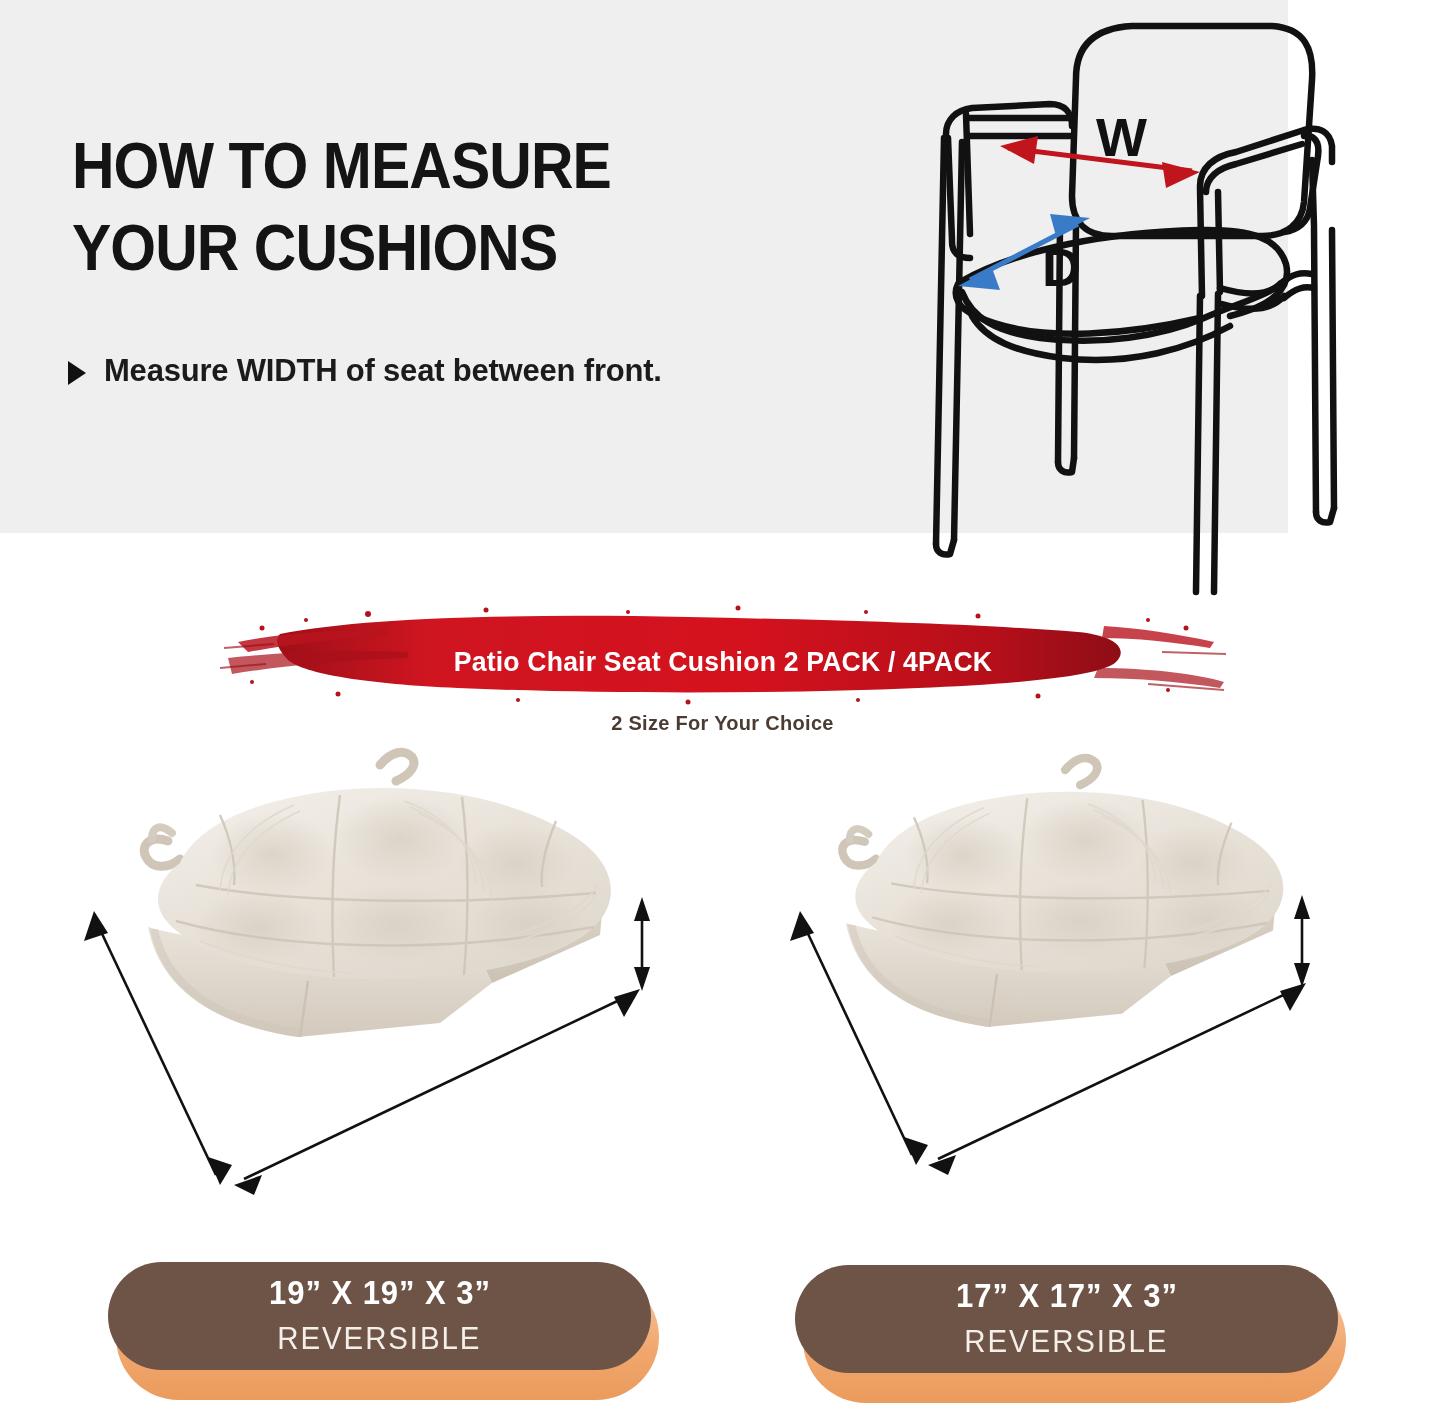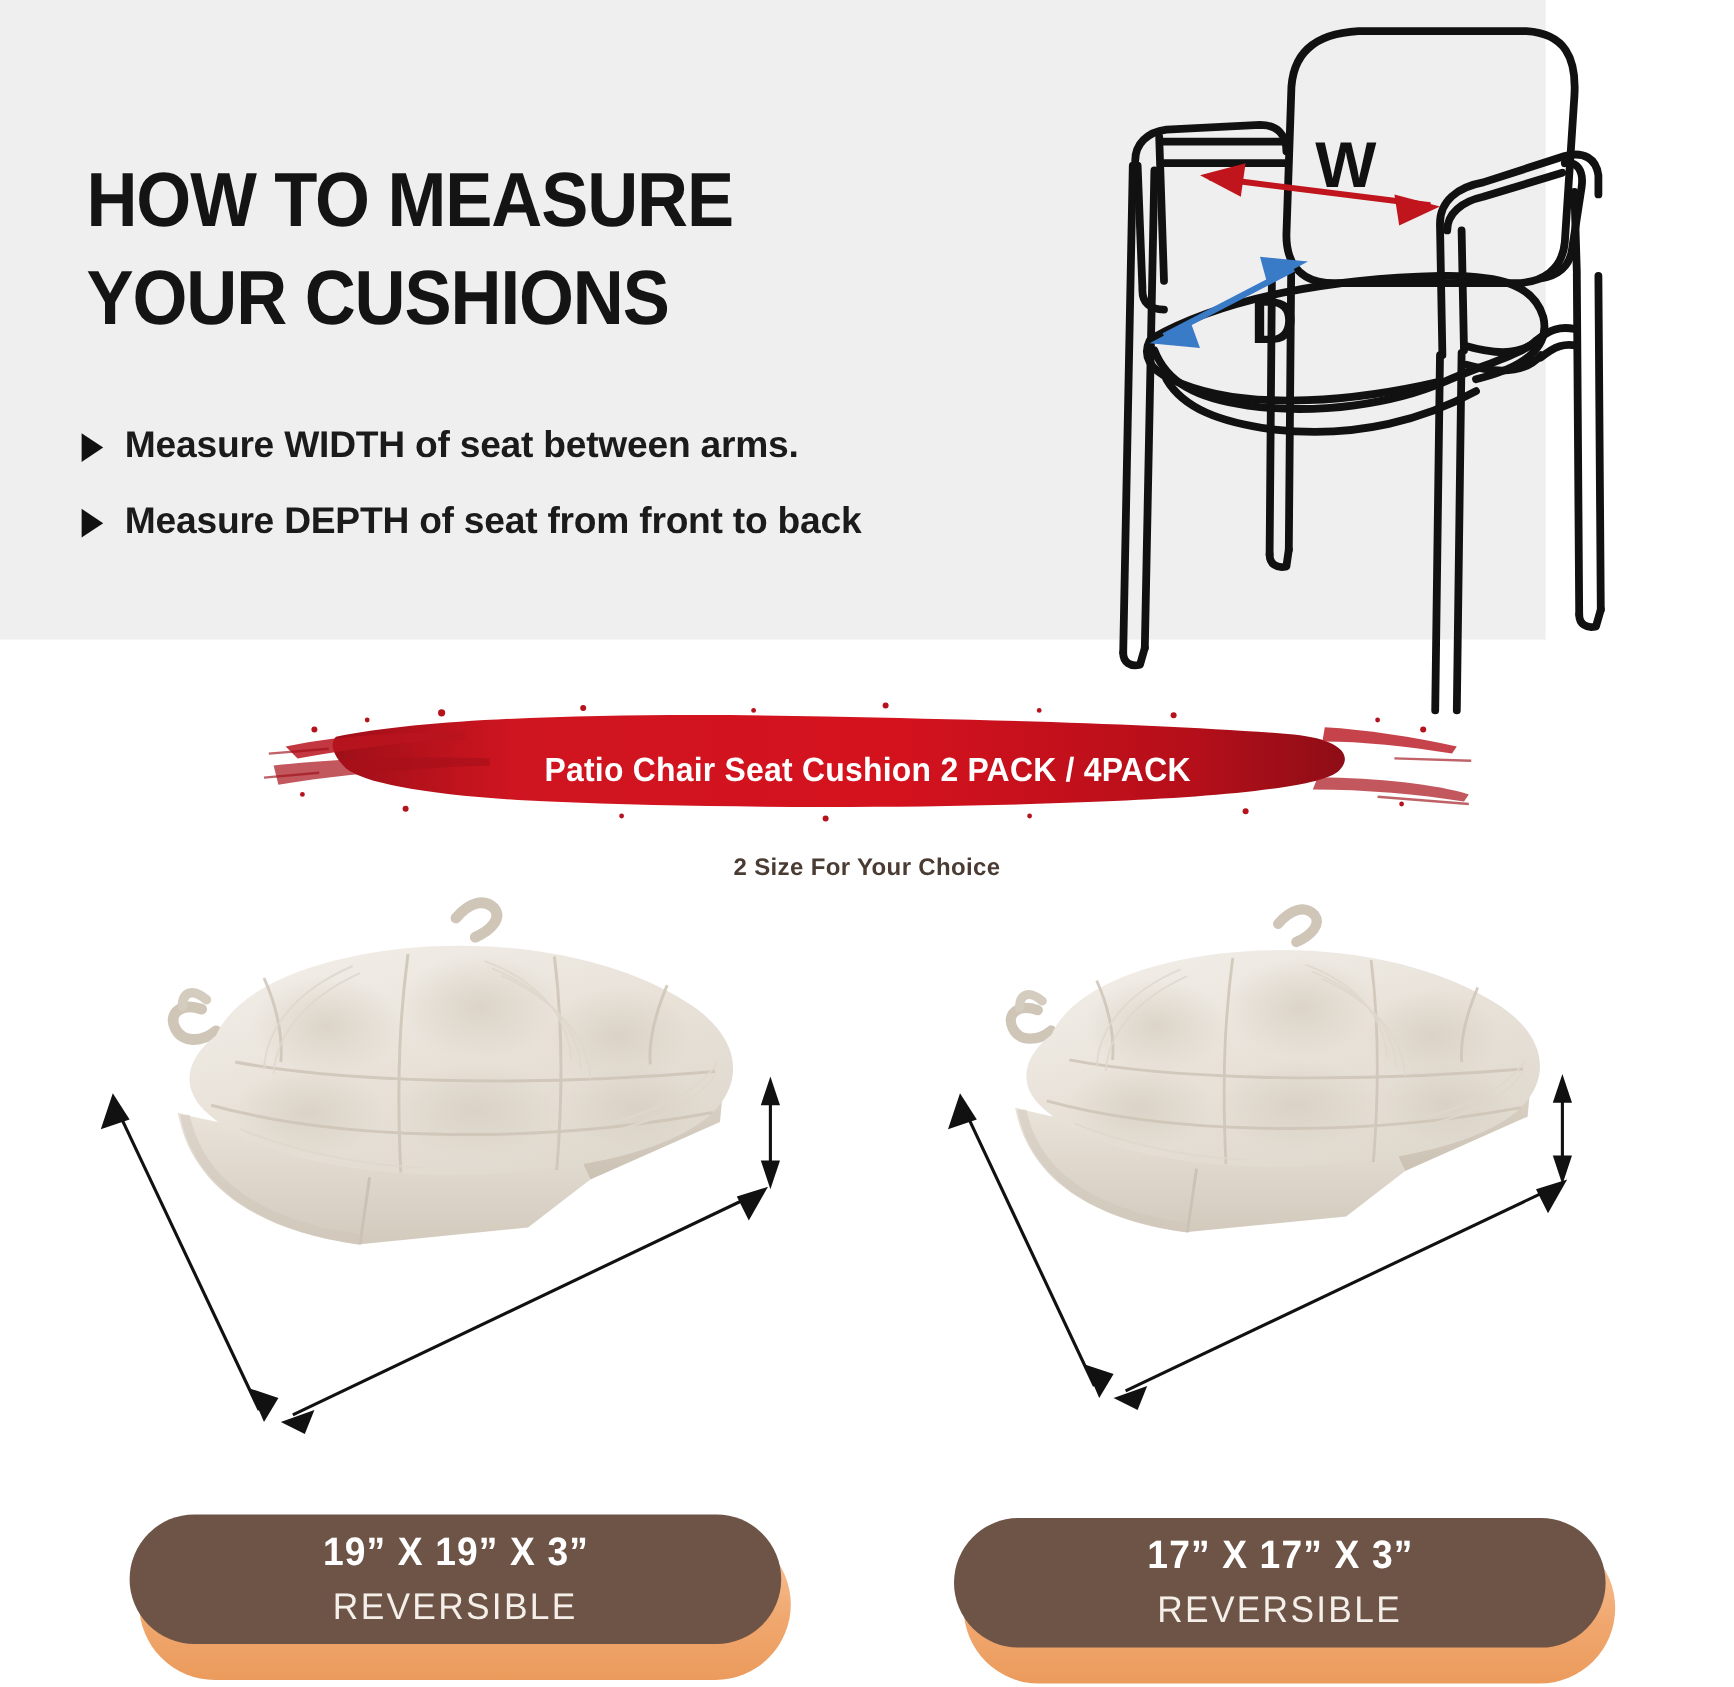--- a/index.html
+++ b/index.html
@@ -49,21 +49,21 @@
     color:#1b1b1b;
     line-height:1.2;
     letter-spacing:-0.2px;
   }
 
   .chair-wrap { position:absolute; left:900px; top:-4px; width:545px; height:600px; }
   .chair-svg { display:block; width:545px; height:600px; }
 
   
   .banner-wrap {
-    position:absolute; left:218px; top:578px; width:1010px; height:112px;
+    position:absolute; left:218px; top:598px; width:1010px; height:112px;
   }
   .banner-svg { display:block; width:1010px; height:112px; }
   .banner-text {
     position:absolute; left:0; top:0; width:1010px; height:112px;
     display:flex; align-items:center; justify-content:center;
     font-family:"Liberation Sans", sans-serif;
     font-weight:bold;
     font-size:28px;
     color:#ffffff;
     letter-spacing:0.2px;
@@ -122,25 +122,21 @@
   <div class="top-panel">
 
     <div class="headline">
       <span class="l1">HOW TO MEASURE</span>
       <span class="l2">YOUR CUSHIONS</span>
     </div>
 
     <div class="bullets">
       <div class="bullet-row">
         <span class="bullet-mark"></span>
-        <span class="bullet-text">Measure WIDTH of seat between arms.</span>
-      </div>
-      <div class="bullet-row">
-        <span class="bullet-mark"></span>
-        <span class="bullet-text">Measure DEPTH of seat from front to back</span>
+        <span class="bullet-text">Measure WIDTH of seat between front.</span>
       </div>
     </div>
   </div>
 
   <div class="chair-wrap">
     <svg class="chair-svg" viewBox="0 0 545 600" xmlns="http://www.w3.org/2000/svg">
       <g fill="none" stroke="#111111" stroke-width="6.5" stroke-linecap="round" stroke-linejoin="round">
 
         <path d="M176,82 C176,48 196,32 232,30 L372,30 C404,32 414,52 412,84 L404,206 C402,228 386,240 362,240 L212,240 C186,240 172,226 172,200 Z"></path>
 

